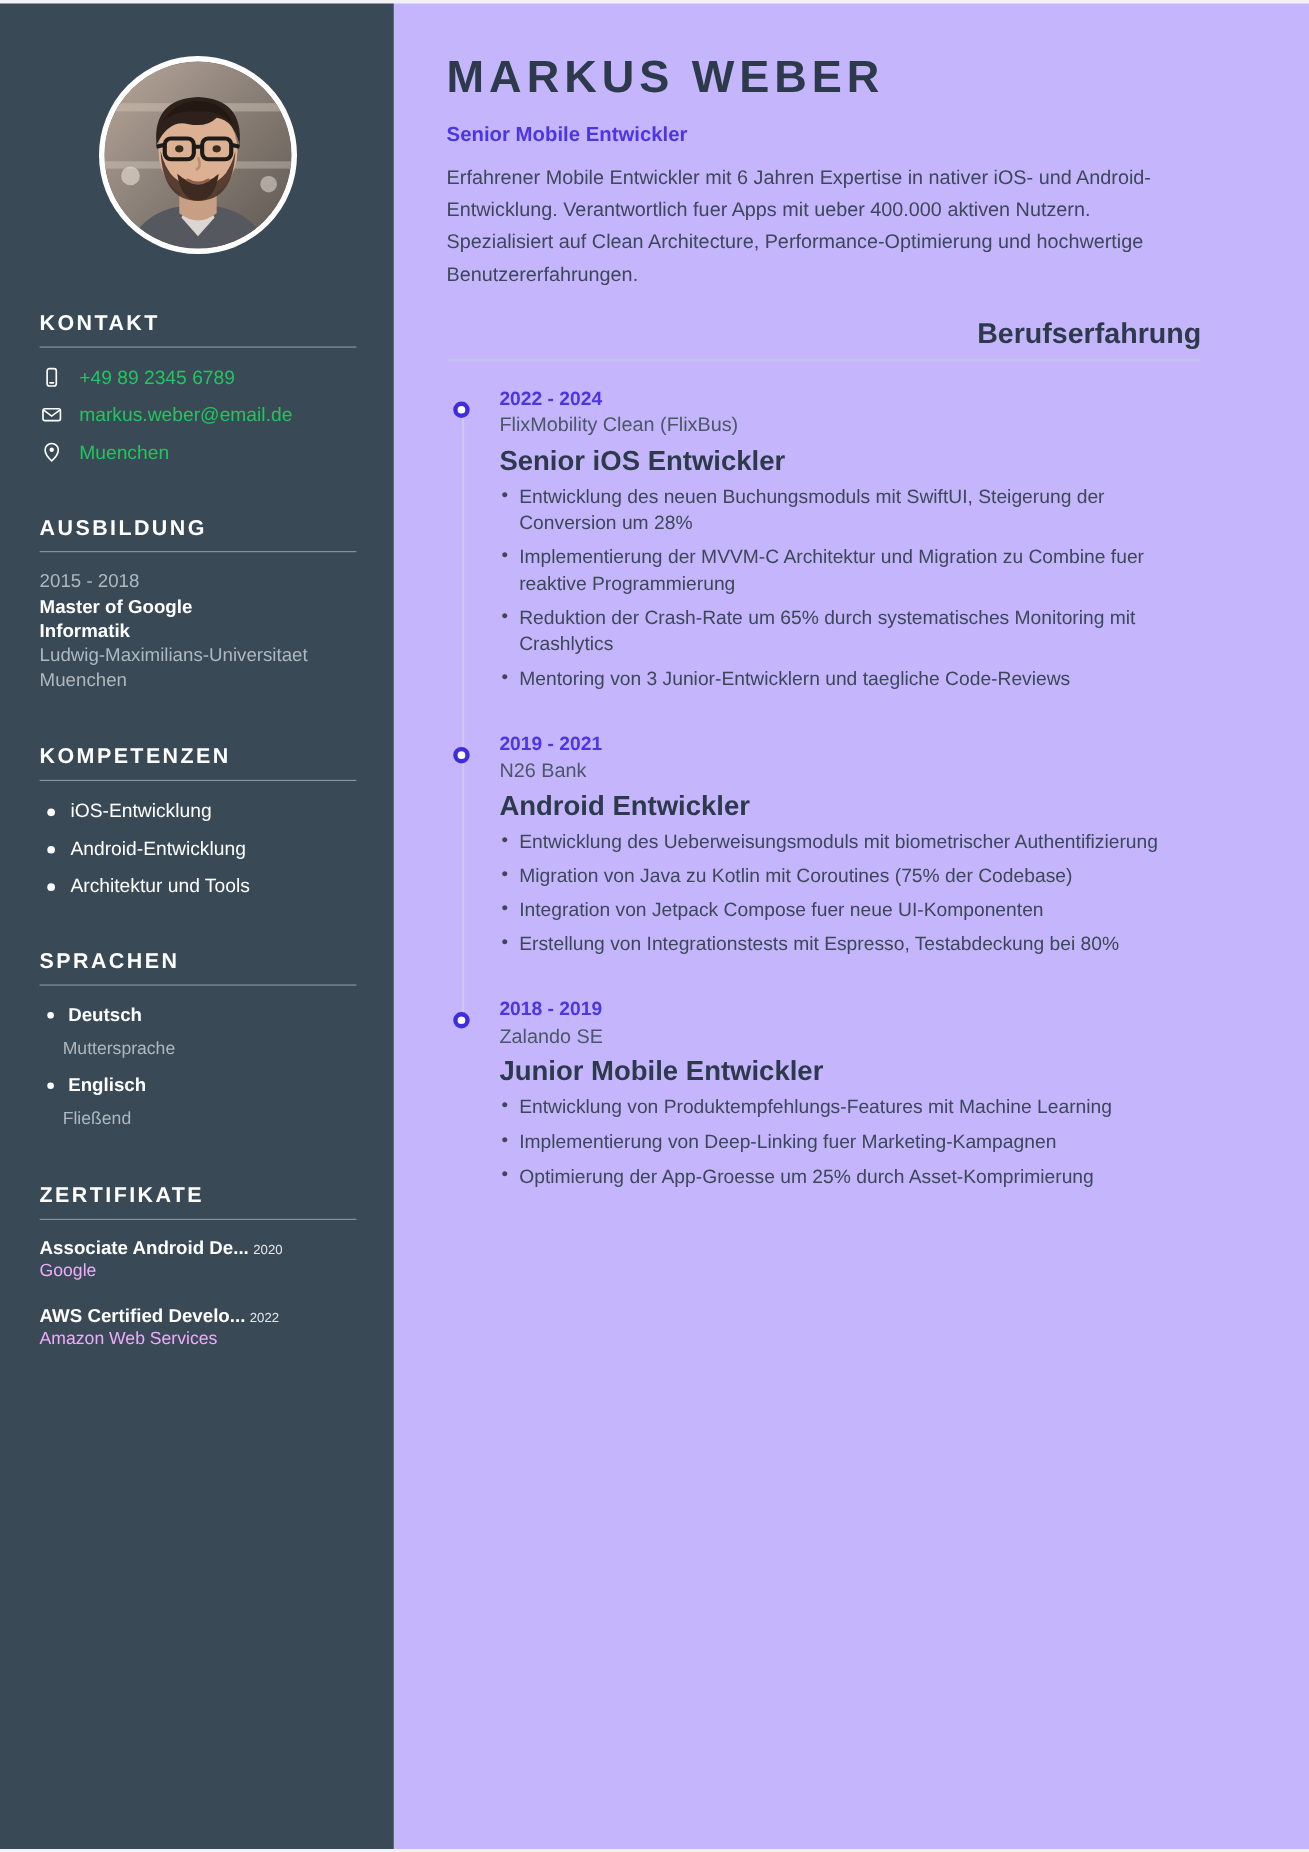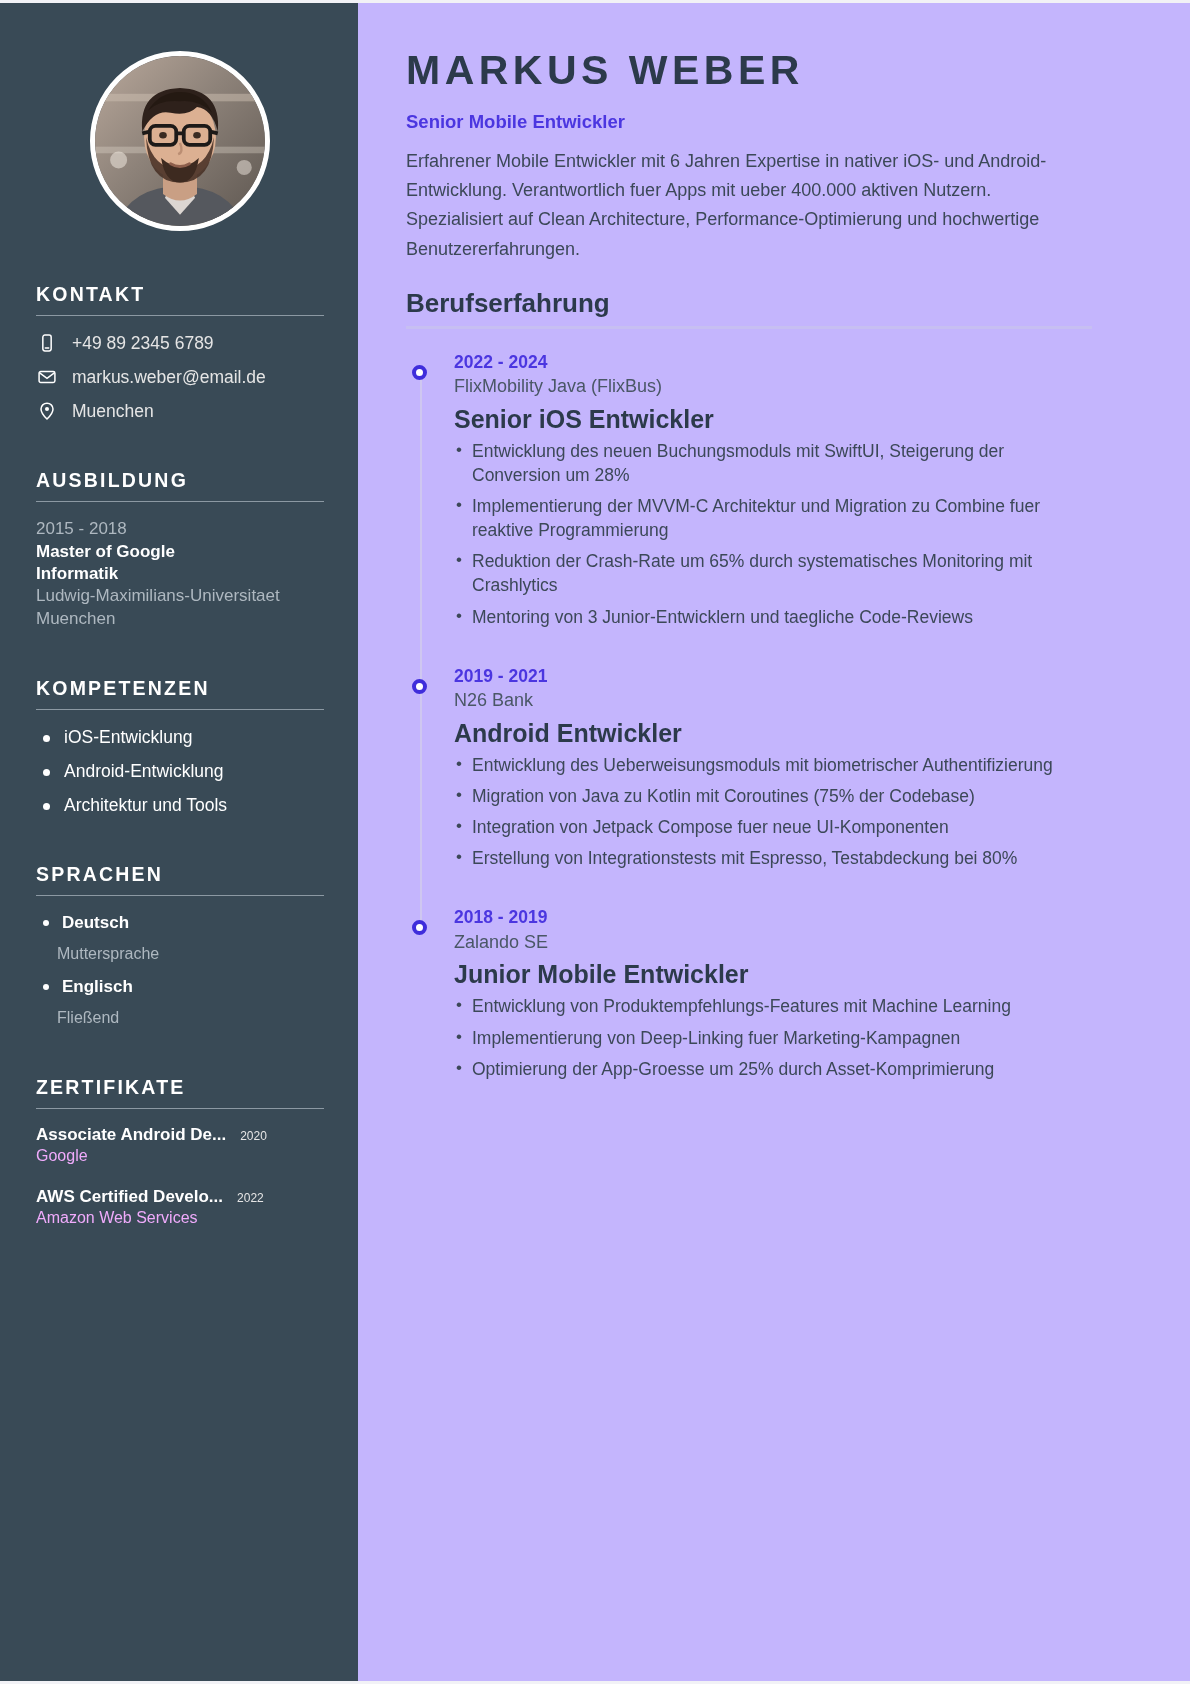--- a/index.html
+++ b/index.html
@@ -63,21 +63,21 @@
     width: 100%;
   }
   .side-block { margin-bottom: 26px; }
 
   .contact-row {
     display: flex;
     align-items: center;
     gap: 14px;
     margin-bottom: 12px;
     font-size: 17.5px;
-    color: #e5e5e5;
+    color: #22c55e;
   }
   .contact-row .ico {
     width: 22px; height: 22px;
     flex: 0 0 22px;
     display: flex; align-items: center; justify-content: center;
   }
   .contact-row .ico svg { width: 20px; height: 20px; display:block; }
 
   .edu-dates { font-size: 17px; color: #aeb8c0; line-height: 1.35; }
   .edu-degree { font-size: 17px; font-weight: bold; color: #ffffff; line-height: 1.3; }
@@ -109,21 +109,21 @@
     position: absolute;
     left: 7px; top: 8px;
     width: 6px; height: 6px;
     border-radius: 50%;
     background: #ffffff;
   }
   .lang-name { font-size: 17px; font-weight: bold; color: #ffffff; line-height: 1.3; }
   .lang-level { font-size: 16px; color: #aeb8c0; padding-left: 21px; line-height: 1.4; }
 
   .cert-item { margin-bottom: 16px; }
-  .cert-top { display: flex; align-items: baseline; gap: 14px; }
+  .cert-top { display: flex; align-items: baseline; gap: 4px; }
   .cert-name {
     font-size: 17px; font-weight: bold; color: #ffffff;
     max-width: 215px; white-space: nowrap; overflow: hidden; text-overflow: ellipsis;
   }
   .cert-year { font-size: 12px; color: #e5e5e5; }
   .cert-issuer { font-size: 16px; color: #f0abfc; margin-top: 2px; }
 
   
   .main {
     flex: 1 1 auto;
@@ -149,20 +149,21 @@
     color: #3c4858;
     line-height: 1.62;
     margin-bottom: 24px;
     max-width: 650px;
   }
   .sec-title {
     font-size: 26px;
     font-weight: bold;
     color: #2c3a4b;
     padding-bottom: 7px;
+    text-align: right;
   }
   .sec-rule {
     height: 3px;
     background: #c7bff2;
     margin-bottom: 22px;
     width: 100%;
   }
 
   .timeline { position: relative; padding-left: 48px; }
   .timeline::before {
@@ -367,21 +368,21 @@
     <p class="summary">Erfahrener Mobile Entwickler mit 6 Jahren Expertise in nativer iOS- und Android-Entwicklung. Verantwortlich fuer Apps mit ueber 400.000 aktiven Nutzern. Spezialisiert auf Clean Architecture, Performance-Optimierung und hochwertige Benutzererfahrungen.</p>
 
     <h2 class="sec-title">Berufserfahrung</h2>
     <div class="sec-rule"></div>
 
     <div class="timeline">
 
       <div class="tl-item">
         <span class="tl-dot"></span>
         <div class="tl-dates">2022 - 2024</div>
-        <div class="tl-company">FlixMobility Java (FlixBus)</div>
+        <div class="tl-company">FlixMobility Clean (FlixBus)</div>
         <div class="tl-role">Senior iOS Entwickler</div>
         <ul class="tl-bullets">
           <li>Entwicklung des neuen Buchungsmoduls mit SwiftUI, Steigerung der Conversion um 28%</li>
           <li>Implementierung der MVVM-C Architektur und Migration zu Combine fuer reaktive Programmierung</li>
           <li>Reduktion der Crash-Rate um 65% durch systematisches Monitoring mit Crashlytics</li>
           <li>Mentoring von 3 Junior-Entwicklern und taegliche Code-Reviews</li>
         </ul>
       </div>
 
       <div class="tl-item">

